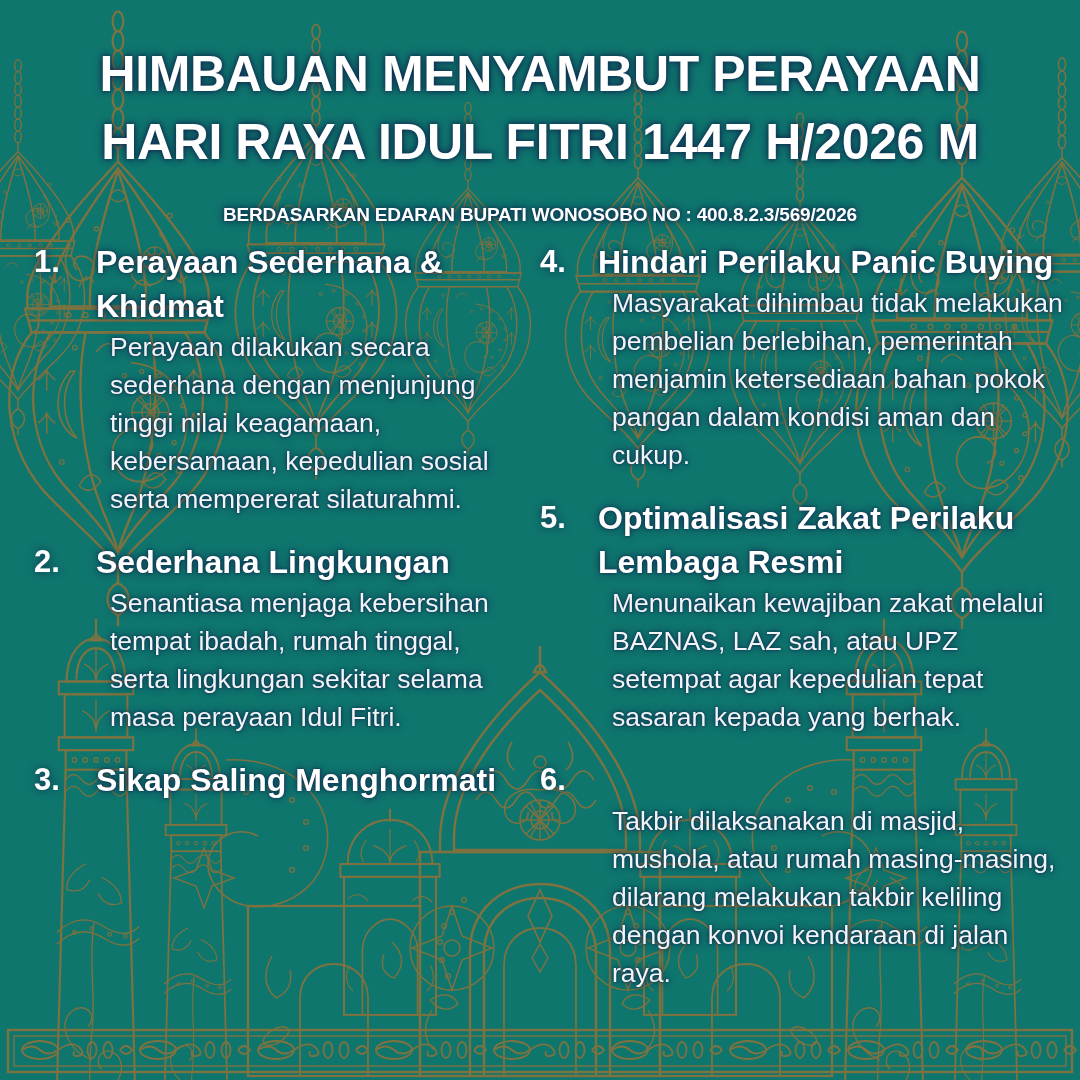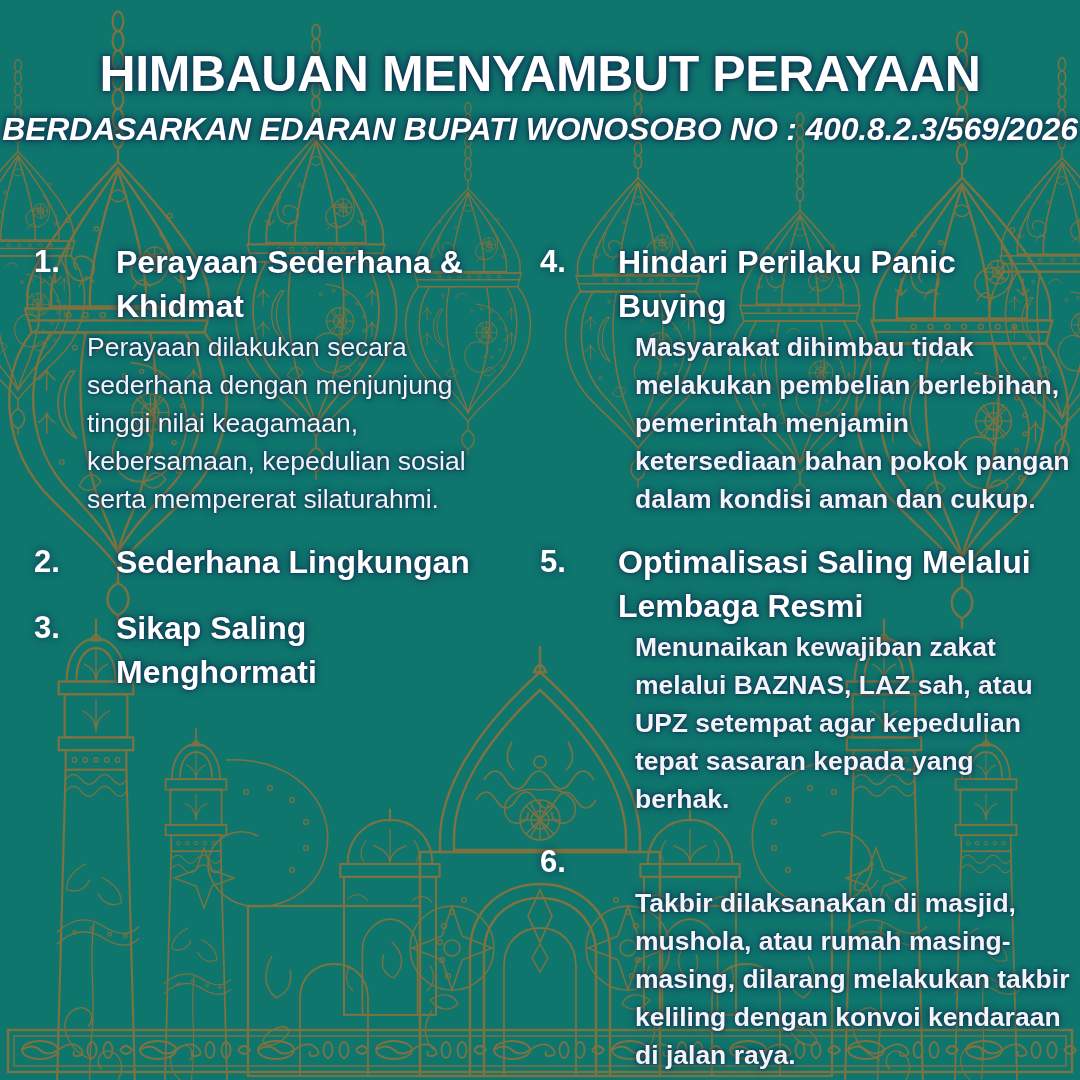--- a/index.html
+++ b/index.html
@@ -37,27 +37,26 @@
     font-weight:bold;
     font-size:50px;
     line-height:68px;
     letter-spacing:-0.4px;
     white-space:nowrap;
     text-shadow:0 0 10px rgba(15,42,79,.95),0 0 4px rgba(15,42,79,1);
   }
   .subtitle-line{
     color:#ffffff;
     font-weight:bold;
-    font-size:32px;
+    font-size:19px;
     line-height:34px;
     letter-spacing:-0.2px;
     white-space:nowrap;
-    margin-top:4px;
+    margin-top:22px;
     text-shadow:0 0 10px rgba(15,42,79,.95),0 0 4px rgba(15,42,79,1);
-    font-style:italic;
   }
 
   .col{
     position:absolute;
     top:240px;
   }
   .col-left{ left:34px;  width:480px; }
   .col-right{ left:540px; width:530px; }
 
   .item{ position:relative; margin-bottom:22px; }
@@ -74,30 +73,29 @@
     flex:0 0 62px;
     text-shadow:0 0 8px rgba(15,42,79,.9);
   }
   .col-right .num{ width:58px; flex:0 0 58px; }
   .head-text{
     color:#ffffff;
     font-weight:bold;
     font-size:32px;
     line-height:44px;
     text-shadow:0 0 9px rgba(15,42,79,.92),0 0 3px rgba(15,42,79,1);
-    margin-left:20px;
   }
   .desc{
     color:#f2f4f7;
     font-size:26.5px;
     line-height:38px;
-    margin-left:53px;
+    margin-left:76px;
     text-shadow:0 0 9px rgba(15,42,79,.92),0 0 3px rgba(15,42,79,1);
   }
-  .col-right .desc{ margin-left:95px;font-weight:bold; }
+  .col-right .desc{ margin-left:72px; }
 </style>
 </head>
 <body>
 
 <div id="poster">
 
   <svg id="ornaments" viewBox="0 0 1080 1080">
     <defs>
 
       <g id="lantern">
@@ -441,37 +439,39 @@
           <use href="#borderunit" x="826"></use>
         <use href="#borderunit" x="944"></use>
       </g>
     </g>
   </svg>
 
   <div id="content">
 
     <div class="title-block">
       <div class="title-line">HIMBAUAN MENYAMBUT PERAYAAN</div>
+      <div class="title-line">HARI RAYA IDUL FITRI 1447 H/2026 M</div>
       <div class="subtitle-line">BERDASARKAN EDARAN BUPATI WONOSOBO NO : 400.8.2.3/569/2026</div>
     </div>
 
     <div class="col col-left">
       <div class="item">
         <div class="item-head">
           <div class="num">1.</div>
           <div class="head-text">Perayaan Sederhana &amp; Khidmat</div>
         </div>
         <div class="desc">Perayaan dilakukan secara sederhana dengan menjunjung tinggi nilai keagamaan, kebersamaan, kepedulian sosial serta mempererat silaturahmi.</div>
       </div>
 
       <div class="item">
         <div class="item-head">
           <div class="num">2.</div>
           <div class="head-text">Sederhana Lingkungan</div>
         </div>
+        <div class="desc">Senantiasa menjaga kebersihan tempat ibadah, rumah tinggal, serta lingkungan sekitar selama masa perayaan Idul Fitri.</div>
       </div>
 
       <div class="item">
         <div class="item-head">
           <div class="num">3.</div>
           <div class="head-text">Sikap Saling Menghormati</div>
         </div>
       </div>
     </div>
 
@@ -480,21 +480,21 @@
         <div class="item-head">
           <div class="num">4.</div>
           <div class="head-text">Hindari Perilaku Panic Buying</div>
         </div>
         <div class="desc">Masyarakat dihimbau tidak melakukan pembelian berlebihan, pemerintah menjamin ketersediaan bahan pokok pangan dalam kondisi aman dan cukup.</div>
       </div>
 
       <div class="item">
         <div class="item-head">
           <div class="num">5.</div>
-          <div class="head-text">Optimalisasi Saling Melalui Lembaga Resmi</div>
+          <div class="head-text">Optimalisasi Zakat Perilaku Lembaga Resmi</div>
         </div>
         <div class="desc">Menunaikan kewajiban zakat melalui BAZNAS, LAZ sah, atau UPZ setempat agar kepedulian tepat sasaran kepada yang berhak.</div>
       </div>
 
       <div class="item">
         <div class="item-head">
           <div class="num">6.</div>
         </div>
         <div class="desc">Takbir dilaksanakan di masjid, mushola, atau rumah masing-masing, dilarang melakukan takbir keliling dengan konvoi kendaraan di jalan raya.</div>
       </div>

